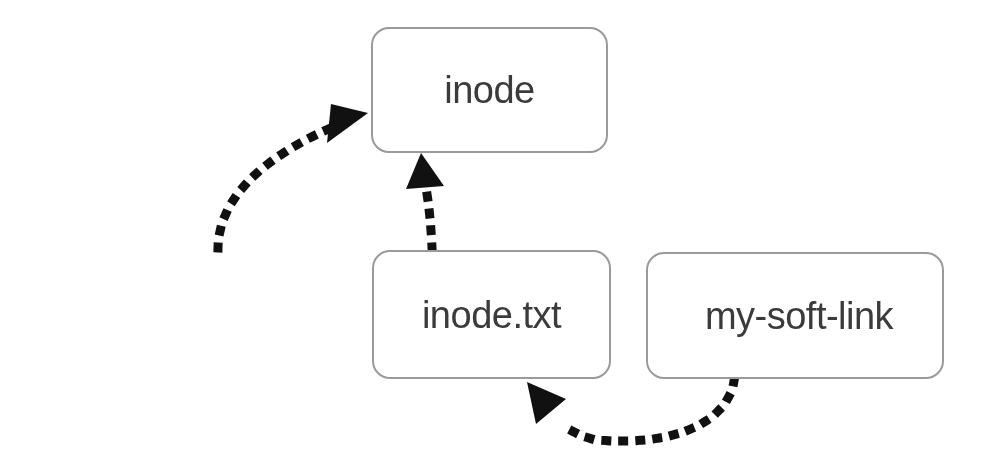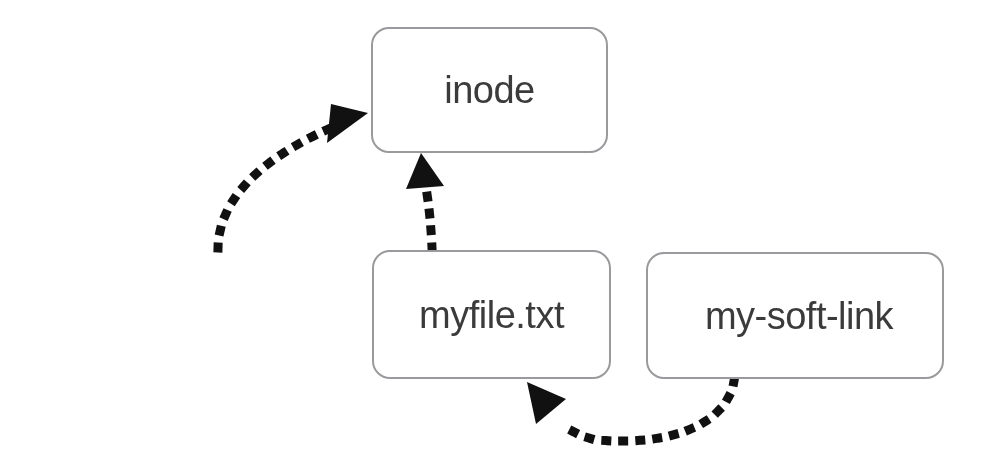--- a/index.html
+++ b/index.html
@@ -101,20 +101,20 @@
       <polygon class="edge-head" points="527,382 566,399 536,424"></polygon>
     </g>
   </svg>
 
   <div class="node-box" id="node-inode">
     <span class="node-label">inode</span>
   </div>
 
 
   <div class="node-box" id="node-myfile">
-    <span class="node-label">myfile.txt</span>
+    <span class="node-label">inode.txt</span>
   </div>
 
   <div class="node-box" id="node-soft-link">
     <span class="node-label">my-soft-link</span>
   </div>
 
 </div>
 
 </body></html>

